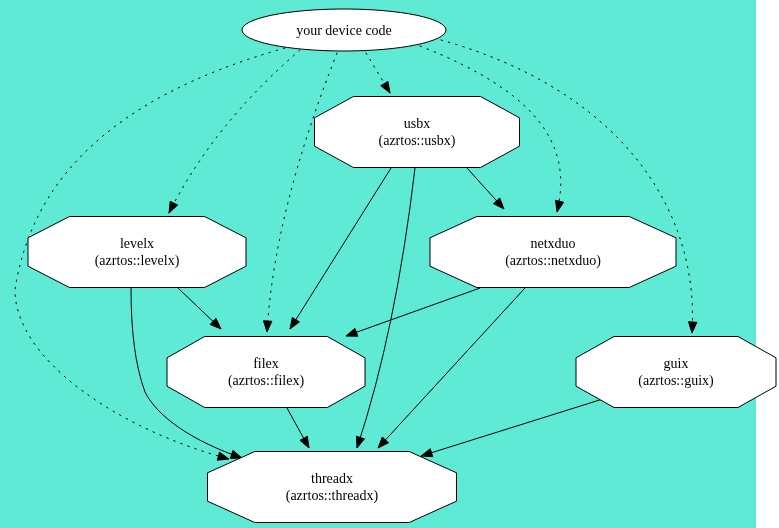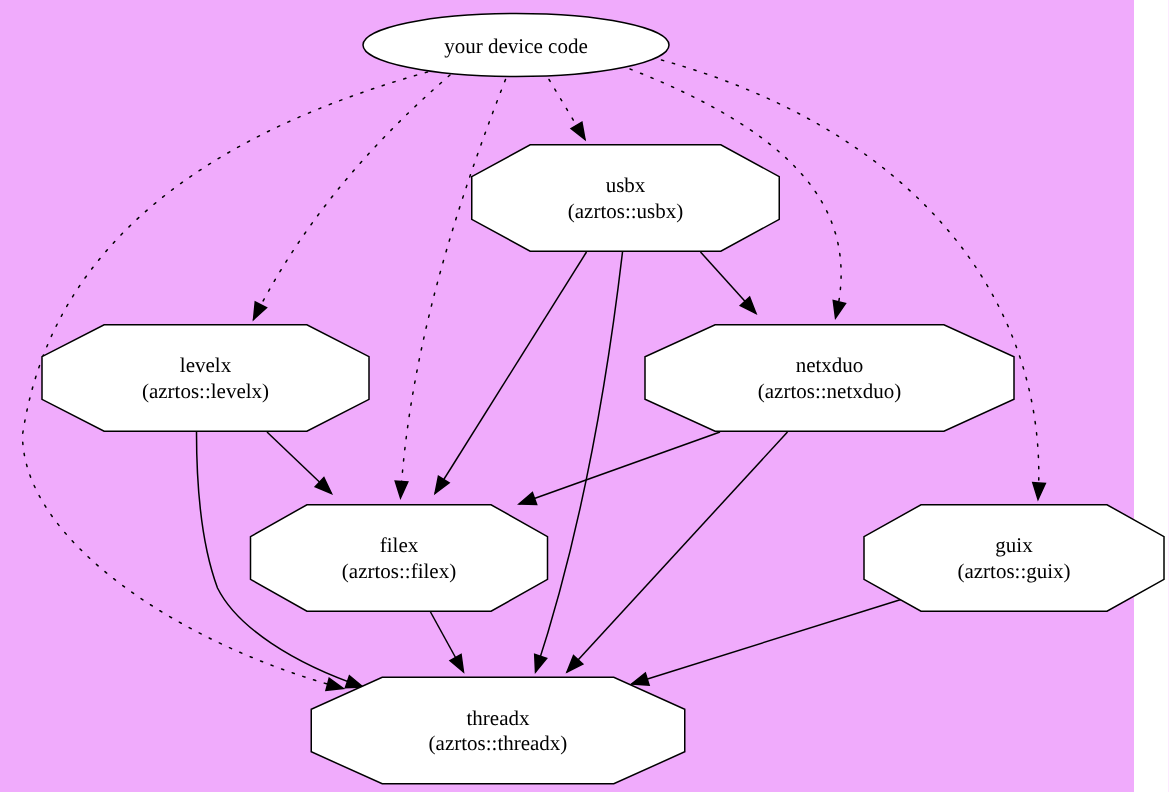--- a/index.html
+++ b/index.html
@@ -4,21 +4,21 @@
 <style>
   html, body {
     margin: 0;
     padding: 0;
     background: #ffffff;
   }
   #stage {
     width: 756px;
     height: 528px;
     position: relative;
-    background: #f0abfc;
+    background: #5eead4;
     font-family: "Liberation Serif", "DejaVu Serif", serif;
   }
   svg { display: block; }
   .node-shape {
     fill: #ffffff;
     stroke: #000000;
     stroke-width: 1;
   }
   .node-label {
     fill: #000000;

